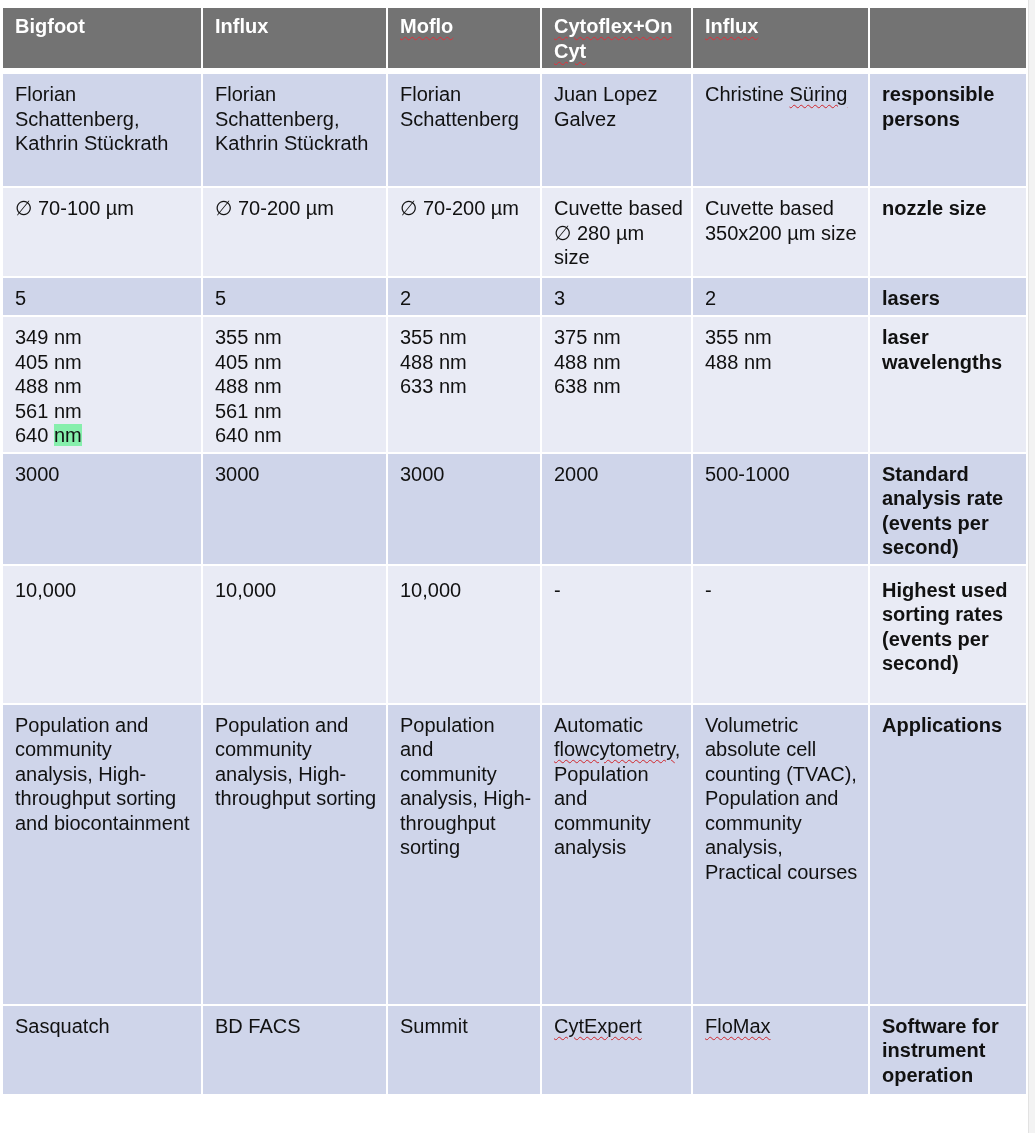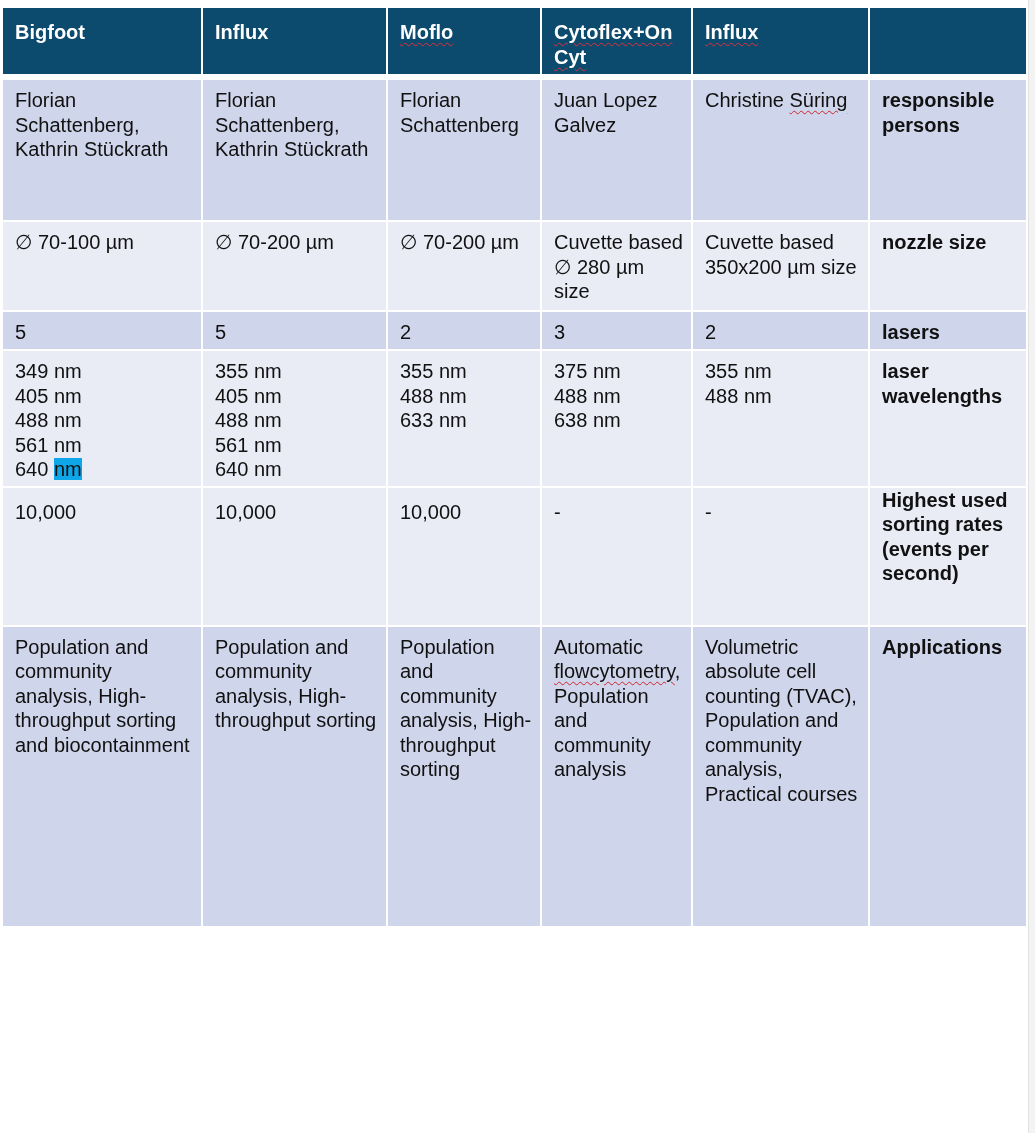--- a/index.html
+++ b/index.html
@@ -43,45 +43,45 @@
     vertical-align: top;
     padding: 8px 8px 4px 12px;
     font-size: 20px;
     line-height: 24.5px;
     color: #111111;
     text-align: left;
     overflow: hidden;
     word-wrap: break-word;
   }
   tr.header-row th {
-    background: #0c4a6e;
+    background: #737373;
     color: #ffffff;
     font-weight: bold;
     height: 50px;
-    padding-top: 12px;
+    padding-top: 6px;
   }
   tr.header-row { }
   tr.spacer-row td {
     padding: 0;
     height: 2px;
     background: transparent;
   }
   tr.dark td { background: #cfd5ea; }
   tr.light td { background: #e9ebf5; }
   td.label-cell { font-weight: bold; }
   .spell {
     text-decoration: underline wavy #d0262b;
     text-decoration-thickness: 1px;
     text-underline-offset: 3px;
   }
   tr.header-row .spell {
     text-decoration-color: #e0303a;
   }
   .sel {
-    background: #0ea5e9;
+    background: #86efac;
   }
   .line { display: block; }
 </style>
 </head>
 <body>
 
 <div class="page-edge"></div>
 
 <table class="spec-table">
   <colgroup>
@@ -100,21 +100,21 @@
       <th><span class="spell">Cytoflex+OnCyt</span></th>
       <th><span class="spell">Influx</span></th>
       <th><span></span></th>
     </tr>
     <tr class="spacer-row">
         <td colspan="6"></td>
       </tr>
   </thead>
   <tbody>
 
-    <tr class="dark" style="height:140px">
+    <tr class="dark" style="height:112px">
       <td><span>Florian Schattenberg, Kathrin Stückrath</span></td>
       <td><span>Florian Schattenberg, Kathrin Stückrath</span></td>
       <td><span>Florian Schattenberg</span></td>
       <td><span>Juan Lopez Galvez</span></td>
       <td><span>Christine <span class="spell">Süring</span></span></td>
       <td class="label-cell"><span>responsible persons</span></td>
     </tr>
 
     <tr class="light" style="height:88px">
       <td><span>∅ 70-100 µm</span></td>
@@ -160,34 +160,50 @@
         <span class="line">638 nm</span>
       </td>
       <td>
         <span class="line">355 nm</span>
         <span class="line">488 nm</span>
       </td>
       <td class="label-cell"><span>laser wavelengths</span></td>
     </tr>
 
 
+    <tr class="dark" style="height:110px">
+      <td><span>3000</span></td>
+      <td><span>3000</span></td>
+      <td><span>3000</span></td>
+      <td><span>2000</span></td>
+      <td><span>500-1000</span></td>
+      <td class="label-cell"><span>Standard analysis rate (events per second)</span></td>
+    </tr>
 
 
     <tr class="light" style="height:137px">
       <td style="padding-top:12px"><span>10,000</span></td>
       <td style="padding-top:12px"><span>10,000</span></td>
       <td style="padding-top:12px"><span>10,000</span></td>
       <td style="padding-top:12px"><span>-</span></td>
       <td style="padding-top:12px"><span>-</span></td>
-      <td class="label-cell" style="padding-top:0"><span>Highest used sorting rates (events per second)</span></td>
+      <td class="label-cell" style="padding-top:12px"><span>Highest used sorting rates (events per second)</span></td>
     </tr>
 
     <tr class="dark" style="height:299px">
       <td><span>Population and community analysis, High-throughput sorting and biocontainment</span></td>
       <td><span>Population and community analysis, High-throughput sorting</span></td>
       <td><span>Population and community analysis, High-throughput sorting</span></td>
       <td><span>Automatic <span class="spell">flowcytometry</span>, Population and community analysis</span></td>
       <td><span>Volumetric absolute cell counting (TVAC), Population and community analysis, Practical courses</span></td>
       <td class="label-cell"><span>Applications</span></td>
     </tr>
 
+    <tr class="dark" style="height:88px">
+      <td><span>Sasquatch</span></td>
+      <td><span>BD FACS</span></td>
+      <td><span>Summit</span></td>
+      <td><span class="spell">CytExpert</span></td>
+      <td><span class="spell">FloMax</span></td>
+      <td class="label-cell"><span>Software for instrument operation</span></td>
+    </tr>
   </tbody>
 </table>
 
 </body></html>

